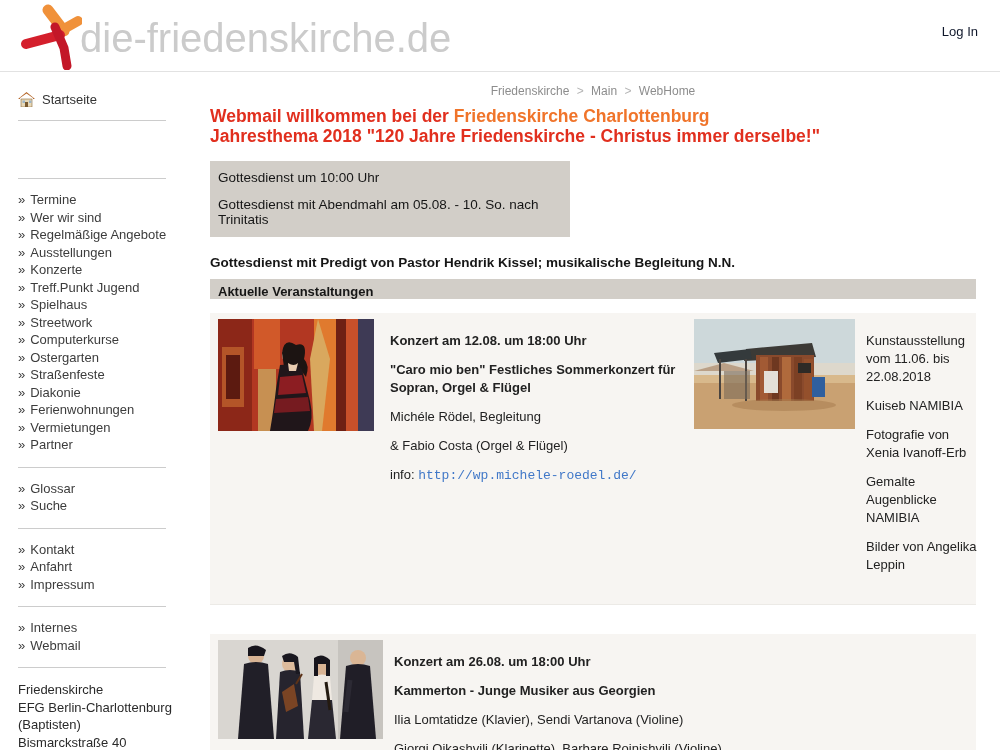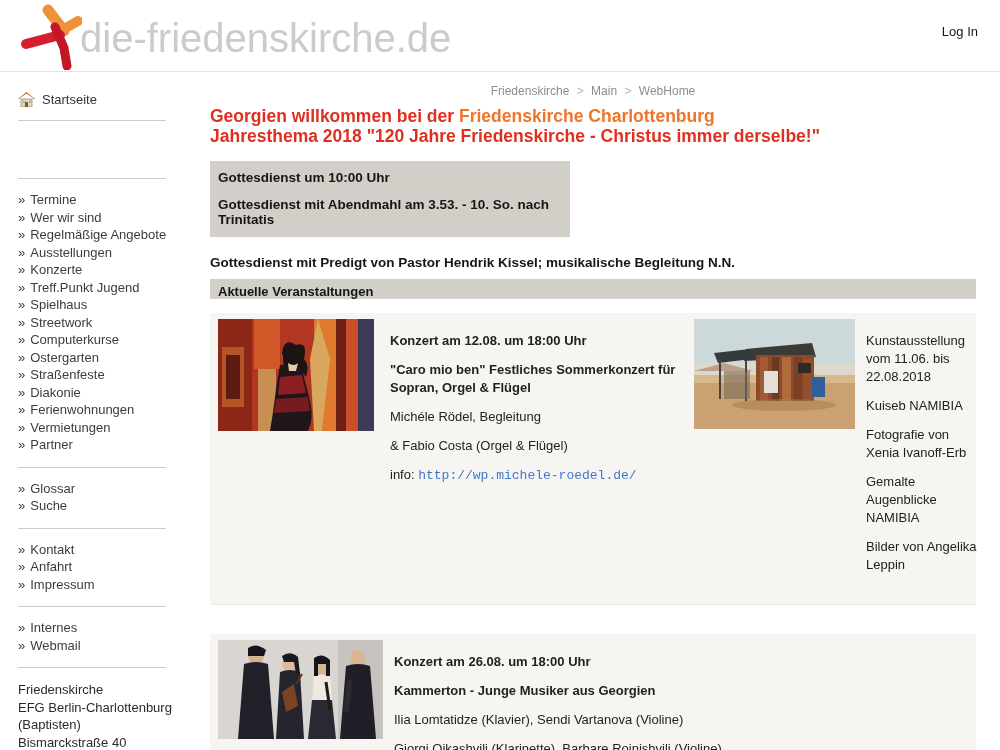--- a/index.html
+++ b/index.html
@@ -26,21 +26,21 @@
 
   
   .main { position:absolute; left:210px; top:84px; width:766px; }
   .breadcrumb { font-size:12px; color:#8d8d8d;text-align:center; }
   .breadcrumb .bc-link { color:#8d8d8d; cursor:pointer; }
   .breadcrumb .sep { color:#b5b5b5; margin:0 4px; }
   .page-heading { margin-top:9px; font-size:17.5px; font-weight:bold; line-height:19.5px; color:#e12f1e; }
   .page-heading .accent { color:#f0742a; }
 
   .notice-box { margin-top:15px; width:360px; background:#d2cec8; padding:9px 10px 10px 8px; }
-  .notice-box p { font-size:13.5px; font-weight:bold; color:#161616; }
+  .notice-box p { font-size:13.5px; font-weight:normal; color:#161616; }
   .notice-box p + p { margin-top:12px; }
 
   .service-note { margin-top:18px; font-size:13.5px; font-weight:bold; color:#161616; }
 
   .events-header { margin-top:9px; background:#d2cec8; height:20px; line-height:25px;
     padding-left:8px; font-size:13px; font-weight:bold; color:#161616; }
 
   .event-row { background:#f7f5f2; border-bottom:1px solid #eceae6; display:flex;
     margin-top:14px; padding:6px 0 10px 8px; }
   .event-row.row1 { min-height:292px; }
@@ -134,27 +134,27 @@
 
   <div class="breadcrumb">
     <span class="bc-link">Friedenskirche</span>
     <span class="sep">&gt;</span>
     <span class="bc-link">Main</span>
     <span class="sep">&gt;</span>
     <span class="bc-link">WebHome</span>
   </div>
 
   <div class="page-heading">
-    <div><span>Georgien willkommen bei der </span><span class="accent">Friedenskirche Charlottenburg</span></div>
+    <div><span>Webmail willkommen bei der </span><span class="accent">Friedenskirche Charlottenburg</span></div>
     <div>Jahresthema 2018 "120 Jahre Friedenskirche - Christus immer derselbe!"</div>
   </div>
 
   <div class="notice-box">
     <p>Gottesdienst um 10:00 Uhr</p>
-    <p>Gottesdienst mit Abendmahl am 3.53. - 10. So. nach Trinitatis</p>
+    <p>Gottesdienst mit Abendmahl am 05.08. - 10. So. nach Trinitatis</p>
   </div>
 
   <div class="service-note">Gottesdienst mit Predigt von Pastor Hendrik Kissel; musikalische Begleitung N.N.</div>
 
   <div class="events-header">Aktuelle Veranstaltungen</div>
 
   <div class="event-row row1">
     <div class="cell c1">
       <svg class="img-frame" width="156" height="112" viewBox="0 0 156 112">
         <rect width="156" height="112" fill="#b23722"></rect>

